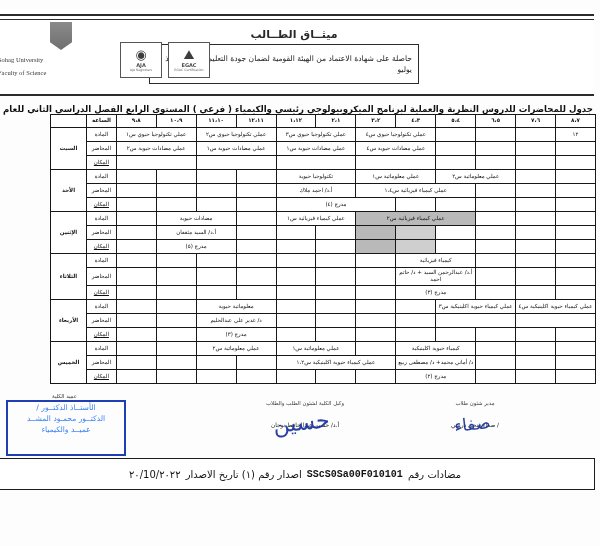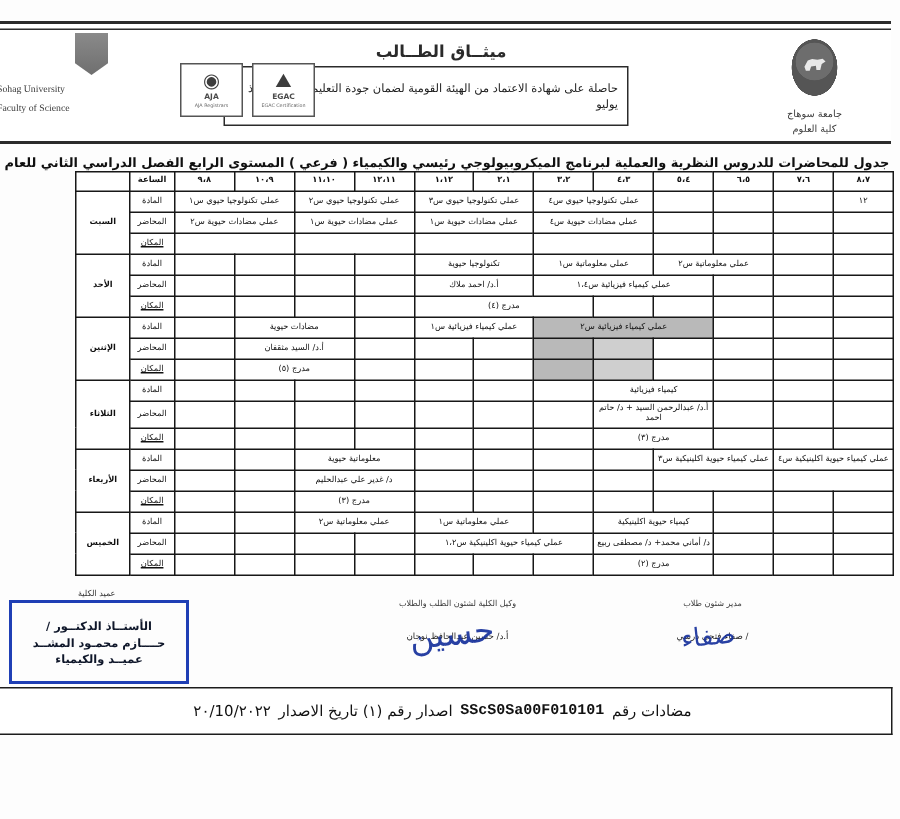--- a/index.html
+++ b/index.html
@@ -117,23 +117,23 @@
   .sig-row{position:absolute;left:0;top:398px;width:600px;height:62px;}
   .sig-block{position:absolute;text-align:center;font-size:5.6px;color:#2a2a2a;}
   .sig-block .role{font-size:5.4px;color:#3a3a3a;}
   .sig-block .name{font-size:5.8px;color:#222;margin-top:16px;}
   .sig-scribble{
     position:absolute;font-family:"DejaVu Serif",serif;color:#17319c;
     font-size:17px;transform:rotate(-6deg);opacity:.92;
   }
   .dean-stamp{
     position:absolute;left:6px;top:400px;width:116px;height:52px;
-    border:2.2px solid #1f3fb5;color:#0f172a;
-    display:flex;flex-direction:column;align-items:center;justify-content:center;
-    font-weight:bold;line-height:1.45;
+    border:2.2px solid #1f3fb5;color:#3b82f6;
+    display:flex;flex-direction:column;align-items:center;justify-content:flex-start;
+    font-weight:normal;line-height:1.45;
     background:rgba(255,255,255,.25);
   }
   .dean-stamp div{font-size:7.6px;letter-spacing:1px;}
   .dean-label{
     position:absolute;left:52px;top:393px;font-size:5.4px;color:#333;
   }
 
   
   .footer-box{
     position:absolute;left:-4px;top:458px;width:598px;height:30px;
@@ -162,25 +162,20 @@
           <div class="tag">EGAC</div>
           <div class="sub">EGAC Certification</div>
         </div>
         <div class="accred-box">
           <div class="glyph">◉</div>
           <div class="tag">AJA</div>
           <div class="sub">AJA Registrars</div>
         </div>
       </div>
 
-      <div class="hdr-right">
-        <div class="uni-seal"></div>
-        <div class="line">جامعة سوهاج</div>
-        <div class="line">كلية العلوم</div>
-      </div>
 
       <div class="hdr-left">
         <div class="mini-seal"></div>
         <div class="line">Sohag University</div>
         <div class="line">Faculty of Science</div>
       </div>
 
     </div>
   </div>
 
@@ -463,21 +458,21 @@
       <div class="role">وكيل الكلية لشئون الطلب والطلاب</div>
       <div class="name">أ.د/ حسين عبدالحافظ نوجان</div>
     </div>
     <div class="sig-scribble" style="right:270px;top:12px;font-size:22px;">حسين</div>
 
   </div>
 
   <div class="dean-label">عميد الكلية</div>
   <div class="dean-stamp">
     <div>الأستــاذ الدكتــور /</div>
-    <div>حــــازم محمـود المشــد</div>
+    <div>الدكتــور محمـود المشــد</div>
     <div>عميــد والكيمياء</div>
   </div>
 
   <div class="footer-box">
     <span>مضادات رقم</span>&nbsp;
     <span class="footer-code">SScS0Sa00F010101</span>&nbsp;
     <span>اصدار رقم (١) تاريخ الاصدار</span>&nbsp;
     <span>٢٠٢٢/10/٢٠</span>
   </div>
 

